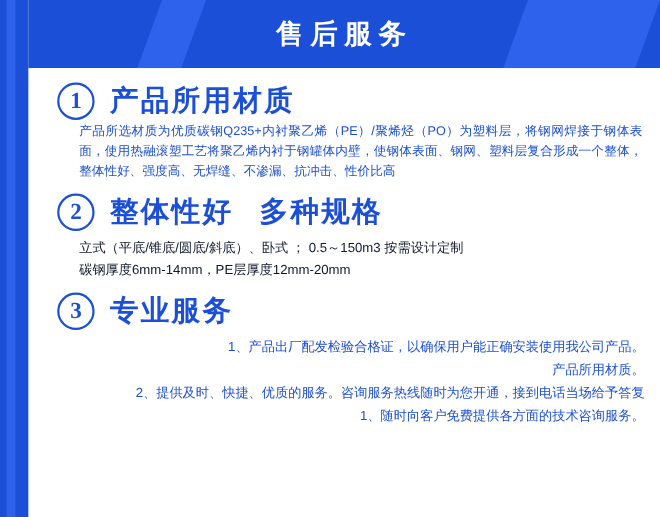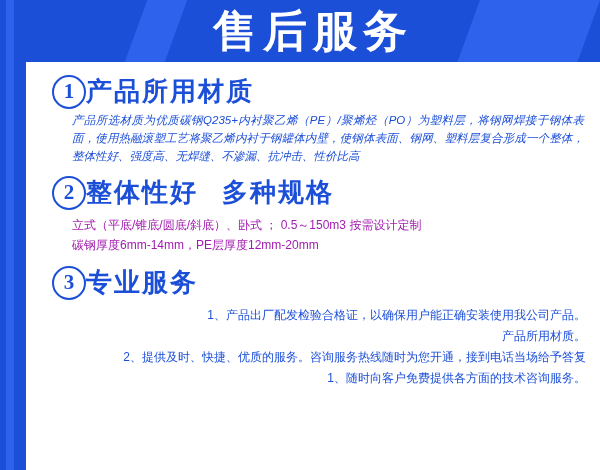--- a/index.html
+++ b/index.html
@@ -68,21 +68,21 @@
   }
   .header-title {
     position: absolute;
     left: 0;
     top: 0;
     width: 574px;
     height: 62px;
     line-height: 62px;
     text-align: center;
     color: #ffffff;
-    font-size: 44px;
+    font-size: 25px;
     font-weight: bold;
     letter-spacing: 6px;
     font-family: "Liberation Sans", sans-serif;
     z-index: 3;
   }
   
   .content {
     position: absolute;
     left: 26px;
     top: 62px;
@@ -110,41 +110,41 @@
     font-size: 21px;
     font-weight: bold;
     display: flex;
     align-items: center;
     justify-content: center;
     flex: 0 0 auto;
     box-sizing: border-box;
     font-family: "Liberation Serif", serif;
   }
   .sec-title {
+    margin-left: 14px;
     color: #1c4fd8;
     font-size: 26px;
     font-weight: bold;
     letter-spacing: 2px;
     white-space: nowrap;
   }
   .sec-title.double span.gap {
     display: inline-block;
     width: 24px;
   }
   .body-text {
     color: #1c4fd8;
     font-size: 11.5px;
     line-height: 18px;
     padding-left: 46px;
     padding-right: 16px;
     text-align: justify;
-    font-style: italic;
   }
   .body-line {
-    color: #a21caf;
+    color: #0f172a;
     font-size: 12px;
     line-height: 20px;
     padding-left: 46px;
     padding-right: 16px;
   }
   .list-line {
     color: #1c4fd8;
     font-size: 12px;
     line-height: 21px;
     padding-left: 46px;

